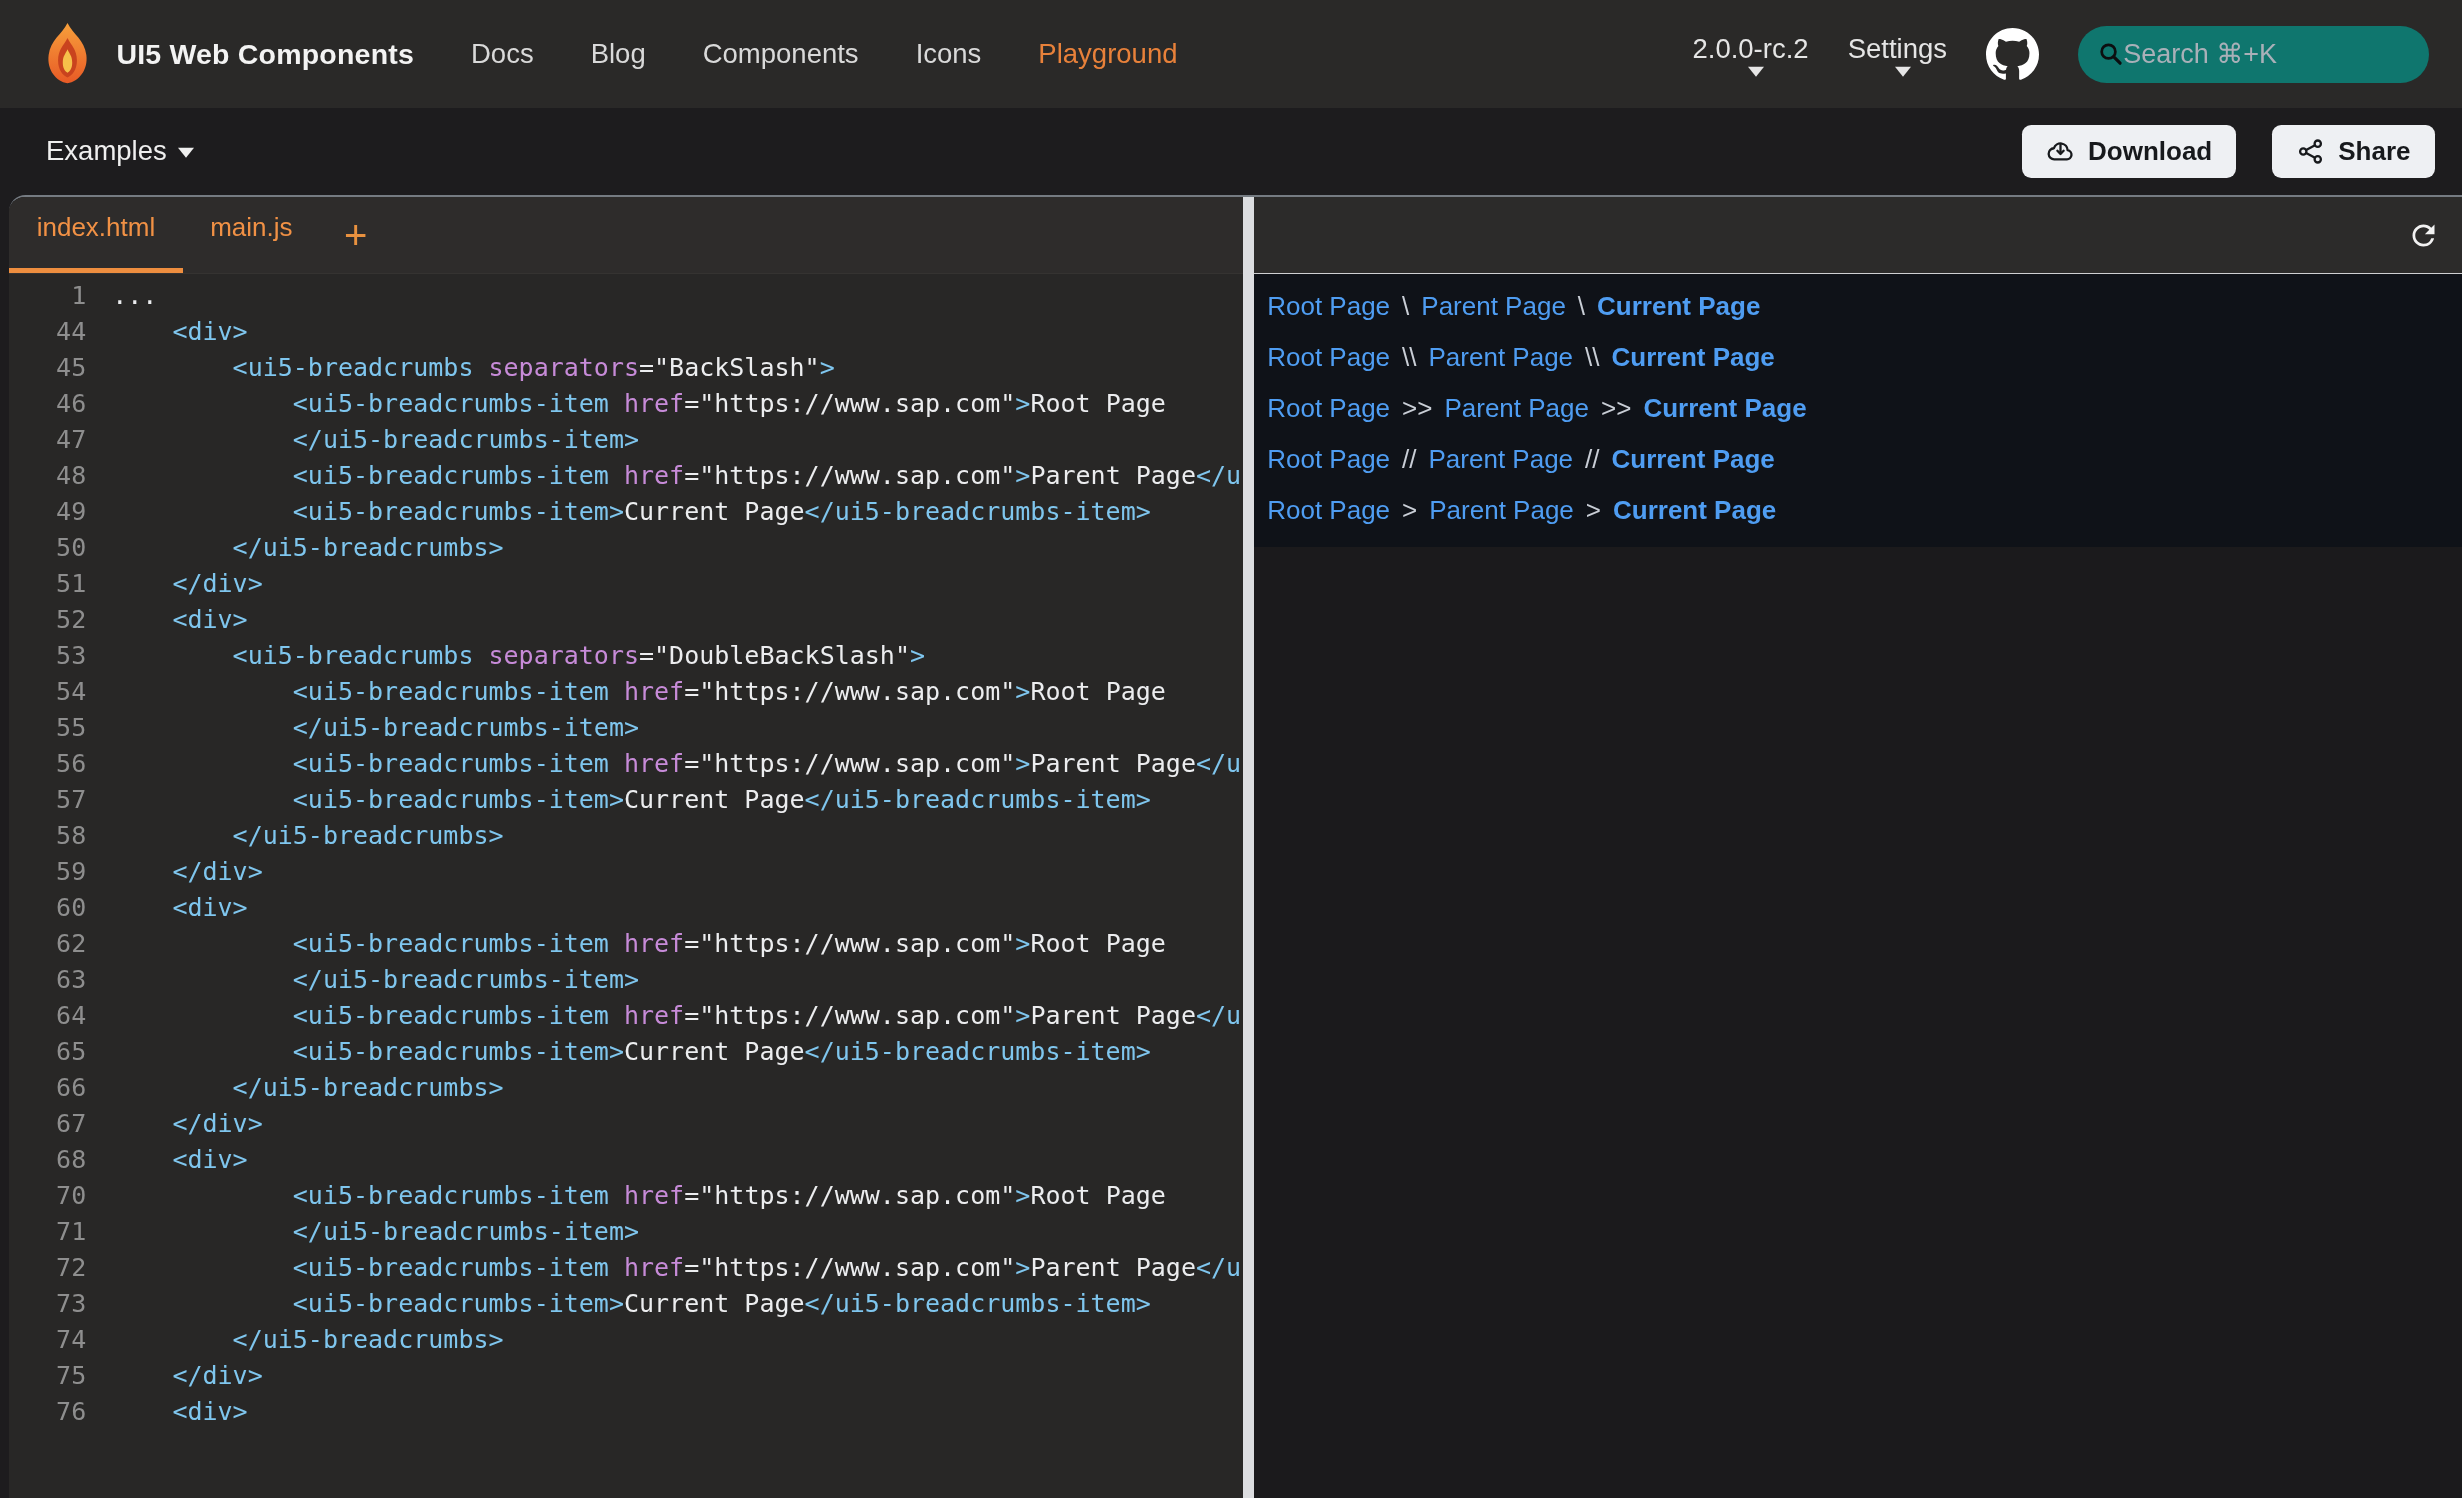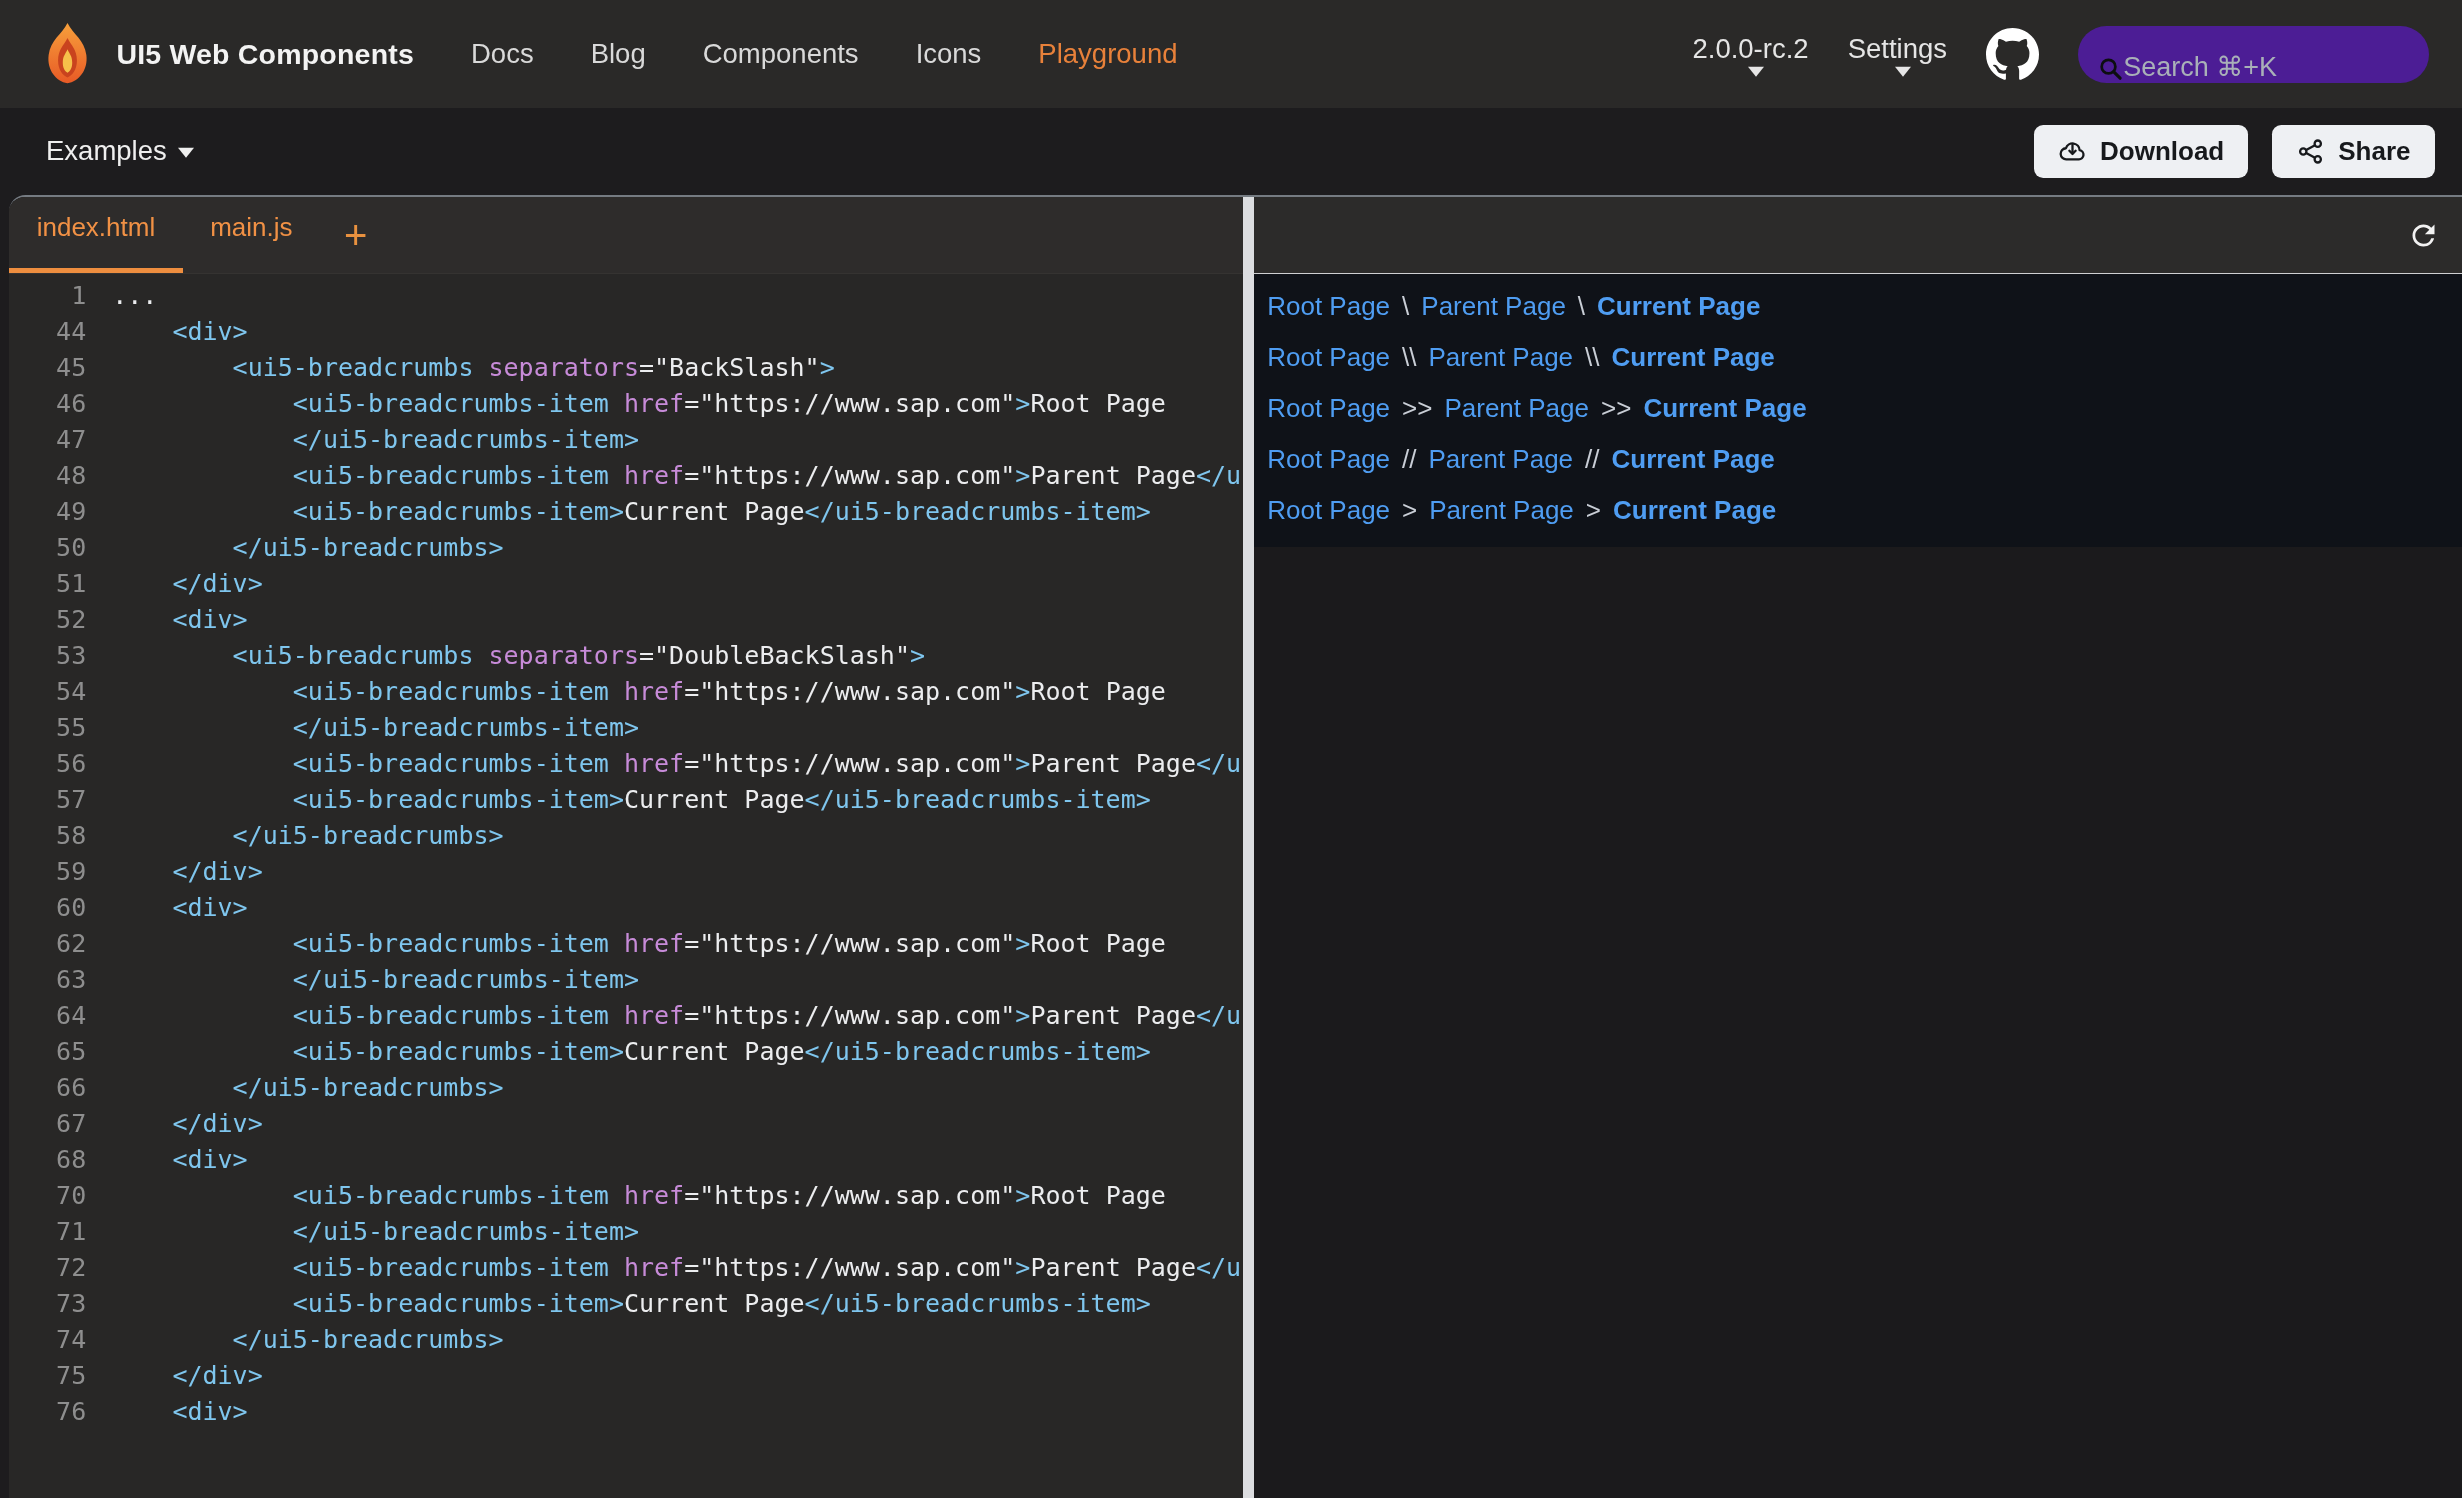--- a/index.html
+++ b/index.html
@@ -13,31 +13,31 @@
   .brand-title { font-size:28.5px; font-weight:bold; color:#f3f3f3; letter-spacing:0.2px; }
   .navlinks { display:flex; align-items:center; gap:57px; margin-left:57px; }
   .navlink { font-size:27.5px; color:#d9d9d9; cursor:pointer; }
   .navlink.active { color:#e8813a; }
   .nav-right { margin-left:auto; display:flex; align-items:center; gap:39px; }
   .caret { display:inline-block; width:0; height:0; border-left:8.3px solid transparent;
            border-right:8.3px solid transparent; border-top:10px solid #e6e6e6;
            margin-left:11px; transform:translateY(1.8px); }
   .version, .settings { font-size:27.5px; color:#e5e5e5; display:flex; align-items:center; cursor:pointer;flex-direction:column; }
   .gh { width:53px; height:53px; }
-  .searchbox { width:351px; height:57px; background:#4c1d95; border-radius:28.5px;
-               display:flex; align-items:flex-end; padding:0 20px; }
+  .searchbox { width:351px; height:57px; background:#0f766e; border-radius:28.5px;
+               display:flex; align-items:center; padding:0 20px; }
   .searchbox input { background:transparent; border:none; outline:none; color:#e8e8e8;
                      font-size:27px; width:100%; font-family:"Liberation Sans", sans-serif; }
   .searchbox input::placeholder { color:#a9b0b8; }
 
   
   .subbar { height:86px; background:#1d1c1e; display:flex; align-items:center; padding:0 27.5px 0 46px; }
   .examples { font-size:27.5px; color:#efefef; display:flex; align-items:center; cursor:pointer; }
   .examples .caret { border-top-color:#efefef; }
-  .actions { margin-left:auto; display:flex; align-items:center; gap:24px; }
+  .actions { margin-left:auto; display:flex; align-items:center; gap:36px; }
   .btn { height:53px; background:#eef0f3; border:none; border-radius:9.2px; display:flex;
          align-items:center; gap:13px; padding:0 24px; font-size:26px; font-weight:700;
          color:#17191c; font-family:"Liberation Sans", sans-serif; cursor:pointer; }
   .btn svg { width:29px; height:29px; }
 
   
   .container { position:absolute; top:195px; left:9.2px; right:0; bottom:0;
                border-top:2.8px solid #757b82; border-top-left-radius:16.5px;
                display:flex; overflow:hidden; }
   .editor-pane { width:1234px; background:#282726; border-top-left-radius:14.7px;

